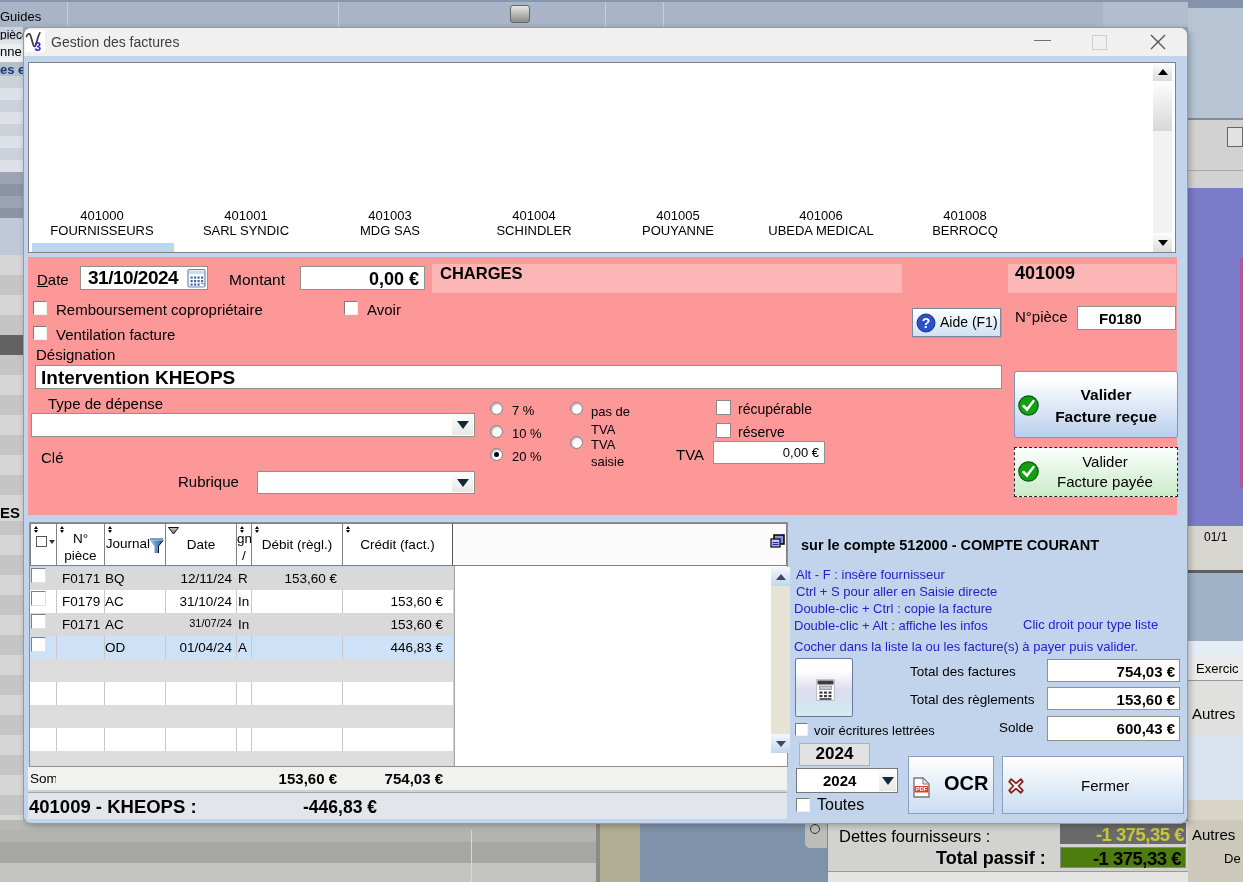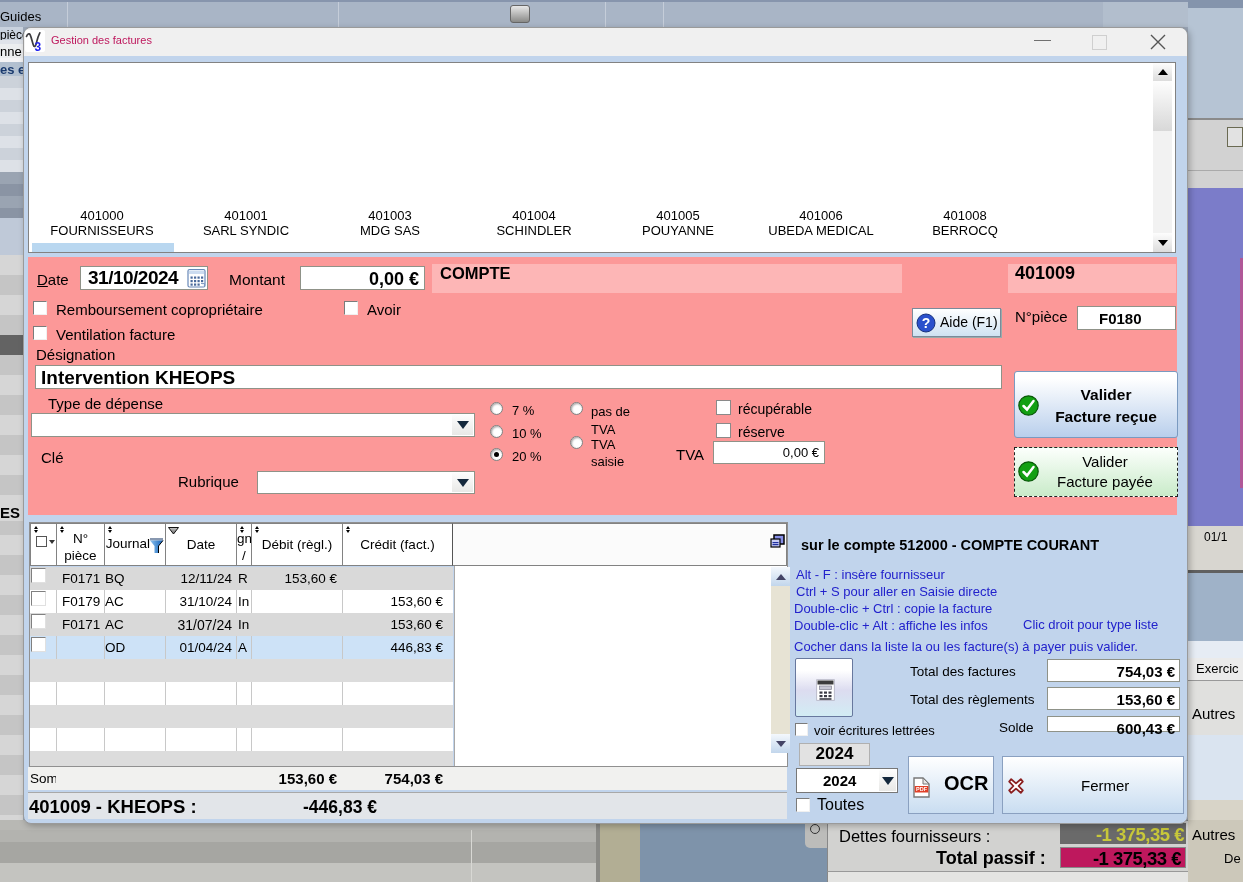--- a/index.html
+++ b/index.html
@@ -117,39 +117,39 @@
   <div class="a" style="left:600px;top:820px;width:40px;height:62px;background:#b2ae94;"></div>
   <div class="a" style="left:640px;top:820px;width:187px;height:62px;background:#7e93aa;"></div>
   <div class="a" style="left:805px;top:823px;width:22px;height:25px;background:#bcbcba;border-bottom-left-radius:5px;"></div>
   <div class="a" style="left:810px;top:824px;width:10px;height:10px;border:1.5px solid #333;border-radius:50%;box-sizing:border-box;"></div>
   <div class="a" style="left:827px;top:820px;width:361px;height:51px;background:#d2d2d0;border-top:1px solid #888;border-left:1px solid #888;box-sizing:border-box;"></div>
   <div class="a" style="left:839px;top:827px;font-size:16.5px;color:#000;">Dettes fournisseurs :</div>
   <div class="a" style="left:1060px;top:823px;width:126px;height:21px;background:#6a6a6a;">
         <span class="a" style="right:2px;top:1px;font-weight:bold;font-size:18.5px;color:#c8c83a;letter-spacing:-0.5px;">-1 375,35 €</span>
       </div>
   <div class="a" style="left:936px;top:848px;font-weight:bold;font-size:18px;color:#000;">Total passif :</div>
-  <div class="a" style="left:1060px;top:847px;width:126px;height:21px;background:#be185d;border:1px solid #888;box-sizing:border-box;">
+  <div class="a" style="left:1060px;top:847px;width:126px;height:21px;background:#4d7c0f;border:1px solid #888;box-sizing:border-box;">
         <span class="a" style="right:4px;top:0;font-weight:bold;font-size:18.5px;color:#000;letter-spacing:-0.5px;">-1 375,33 €</span>
       </div>
   <div class="a" style="left:827px;top:871px;width:361px;height:11px;background:#e4e4e2;border-top:1px solid #999;border-left:1px solid #888;box-sizing:border-box;"></div>
   <div class="a" style="left:1188px;top:820px;width:55px;height:62px;background:#ccc8ba;"></div>
   <div class="a" style="left:1192px;top:826px;font-size:15px;color:#000;">Autres</div>
   <div class="a" style="left:1224px;top:851px;font-size:13px;color:#000;">De</div>
     </div>
 
   <div id="dialog" class="a" style="left:23px;top:27px;width:1165px;height:797px;background:#c1d4ec;border:1px solid #9a9a9a;border-radius:8px;box-shadow:2px 2px 6px rgba(0,0,0,0.25);overflow:hidden;box-sizing:border-box;">
 
     <div class="a" style="left:0;top:0;width:100%;height:28px;background:#f0f0f0;"></div>
     <div class="a" style="left:1px;top:2px;width:20px;height:22px;background:#fff;border-radius:2px;">
       <svg class="a" style="left:0;top:0;" width="20" height="22">
           <path d="M1.5 6.5 C2.2 4 4.2 2.8 5.2 4.8 C6.5 7.5 7.2 12.5 8.6 15.6 C9.3 17.2 10.4 16.6 11 14.4 C12 10.5 12.8 6.5 14.8 2.8" fill="none" stroke="#3c3c40" stroke-width="1.7" stroke-linecap="round"></path>
           <text x="9.5" y="21" font-family="Liberation Sans" font-size="12" font-weight="bold" fill="#2222ee">3</text>
         </svg>
     </div>
-    <div class="a" style="left:27px;top:6px;font-size:11px;color:#be185d;">Gestion des factures</div>
+    <div class="a" style="left:27px;top:6px;font-size:14px;color:#404040;">Gestion des factures</div>
     <div class="a" style="left:1010px;top:12px;width:17px;height:1px;background:#707070;"></div>
     <div class="a" style="left:1068px;top:7px;width:13px;height:13px;border:1px solid #cfcfcf;"></div>
     <div class="a" style="left:1124px;top:4px;width:20px;height:20px;">
       <svg width="20" height="20">
           <path d="M3 3 L17 17 M17 3 L3 17" stroke="#555" stroke-width="1.4"></path>
         </svg>
     </div>
 
     <div class="a" style="left:4px;top:34px;width:1148px;height:191px;background:#fff;border:1px solid #828282;box-sizing:border-box;"></div>
 
@@ -172,21 +172,21 @@
       <div class="a" style="left:0;top:18px;width:19px;height:50px;background:linear-gradient(#fdfdfd,#d8d8d8);"></div>
       <div class="a" style="left:0;top:170px;width:19px;height:19px;background:linear-gradient(#fdfdfd,#dcdcdc);display:flex;align-items:center;justify-content:center;">
           <span style="width:0;height:0;border-left:5px solid transparent;border-right:5px solid transparent;border-top:6px solid #000;"></span>
         </div>
     </div>
 
     <div id="pink" class="a" style="left:4px;top:229px;width:1149px;height:258px;background:#fc9898;">
 
       <div class="a" style="left:404px;top:7px;width:470px;height:29px;background:#fdb6b6;"></div>
       <div class="a" style="left:980px;top:7px;width:168px;height:29px;background:#fdb6b6;"></div>
-      <div class="a t13" style="left:412px;top:7px;font-weight:bold;font-size:16.5px;">COMPTE</div>
+      <div class="a t13" style="left:412px;top:7px;font-weight:bold;font-size:16.5px;">CHARGES</div>
       <div class="a t13" style="left:987px;top:6px;font-weight:bold;font-size:18px;">401009</div>
 
       <div class="a" style="left:9px;top:14px;font-size:15px;"><span style="text-decoration:underline;">D</span>ate</div>
       <div class="a field" style="left:52px;top:9px;width:128px;height:24px;">
         <span class="a" style="left:7px;top:0;font-weight:bold;font-size:19px;letter-spacing:-0.5px;">31/10/2024</span>
         <svg class="a" style="right:1px;top:1px;" width="19" height="20">
             <rect x="1" y="1.5" width="17" height="17.5" rx="1.5" fill="#fff" stroke="#6888b8" stroke-width="1.2"></rect>
             <rect x="2" y="2.5" width="15" height="3.5" fill="#ccdcf0"></rect>
             <g fill="#4a6a9c">
               <rect x="3.5" y="8.5" width="2.2" height="2.2"></rect>
@@ -353,21 +353,21 @@
       <div class="a" style="left:7px;top:563px;width:15px;height:15px;background:#fff;border-top:1.5px solid #808080;border-left:1.5px solid #808080;border-right:1px solid #e0e0e0;border-bottom:1px solid #e0e0e0;box-sizing:border-box;"></div>
       <div class="a" style="left:38px;top:566px;font-size:13.5px;">F0179</div>
       <div class="a" style="left:81px;top:566px;font-size:13.5px;">AC</div>
       <div class="a" style="left:141px;top:566px;width:67px;text-align:right;font-size:13.5px;">31/10/24</div>
       <div class="a" style="left:214px;top:566px;font-size:13.5px;">In</div>
       <div class="a" style="left:318px;top:566px;width:101px;text-align:right;font-size:13.5px;">153,60&nbsp;€</div>
       <div class="a" style="left:6px;top:585px;width:423px;height:23px;background:#d9d9d9;"></div>
       <div class="a" style="left:7px;top:586px;width:15px;height:15px;background:#fff;border-top:1.5px solid #808080;border-left:1.5px solid #808080;border-right:1px solid #e0e0e0;border-bottom:1px solid #e0e0e0;box-sizing:border-box;"></div>
       <div class="a" style="left:38px;top:589px;font-size:13.5px;">F0171</div>
       <div class="a" style="left:81px;top:589px;font-size:13.5px;">AC</div>
-      <div class="a" style="left:141px;top:589px;width:67px;text-align:right;font-size:14px;">31/07/24</div>
+      <div class="a" style="left:141px;top:589px;width:67px;text-align:right;font-size:11px;">31/07/24</div>
       <div class="a" style="left:214px;top:589px;font-size:13.5px;">In</div>
       <div class="a" style="left:318px;top:589px;width:101px;text-align:right;font-size:13.5px;">153,60&nbsp;€</div>
       <div class="a" style="left:6px;top:608px;width:423px;height:23px;background:#cde2f7;"></div>
       <div class="a" style="left:32px;top:608px;width:1px;height:23px;background:#c8c8c8;"></div>
       <div class="a" style="left:80px;top:608px;width:1px;height:23px;background:#c8c8c8;"></div>
       <div class="a" style="left:141px;top:608px;width:1px;height:23px;background:#c8c8c8;"></div>
       <div class="a" style="left:212px;top:608px;width:1px;height:23px;background:#c8c8c8;"></div>
       <div class="a" style="left:227px;top:608px;width:1px;height:23px;background:#c8c8c8;"></div>
       <div class="a" style="left:318px;top:608px;width:1px;height:23px;background:#c8c8c8;"></div>
       <div class="a" style="left:7px;top:609px;width:15px;height:15px;background:#fff;border-top:1.5px solid #808080;border-left:1.5px solid #808080;border-right:1px solid #e0e0e0;border-bottom:1px solid #e0e0e0;box-sizing:border-box;"></div>
@@ -430,21 +430,21 @@
 </div>
       <div class="a" style="left:886px;top:636px;font-size:13.5px;">Total des factures</div>
       <div class="a field" style="left:1023px;top:631px;width:133px;height:23px;">
           <span class="a" style="right:4px;top:3px;font-weight:bold;font-size:15px;">754,03&nbsp;€</span>
         </div>
       <div class="a" style="left:886px;top:664px;font-size:13.5px;">Total des règlements</div>
       <div class="a field" style="left:1023px;top:659px;width:133px;height:23px;">
           <span class="a" style="right:4px;top:3px;font-weight:bold;font-size:15px;">153,60&nbsp;€</span>
         </div>
       <div class="a" style="left:975px;top:692px;font-size:13.5px;">Solde</div>
-      <div class="a field" style="left:1023px;top:688px;width:133px;height:16px;">
+      <div class="a field" style="left:1023px;top:688px;width:133px;height:25px;">
           <span class="a" style="right:4px;top:3px;font-weight:bold;font-size:15px;">600,43&nbsp;€</span>
         </div>
       <div class="a cb" style="left:771px;top:695px;width:13px;height:13px;"></div>
       <div class="a" style="left:790px;top:695px;font-size:13px;">voir écritures lettrées</div>
       <div class="a" style="left:775px;top:715px;width:71px;height:23px;background:#e2e2e2;border:1px solid #b0b0b0;box-sizing:border-box;text-align:center;font-weight:bold;font-size:17px;">2024</div>
       <div class="a field" style="left:772px;top:740px;width:102px;height:25px;border:1px solid #777;">
           <span class="a" style="left:26px;top:3px;font-weight:bold;font-size:15px;">2024</span>
           <span class="ddarrow" style="width:17px;"></span>
         </div>
       <div class="a cb" style="left:772px;top:770px;width:14px;height:14px;"></div>

